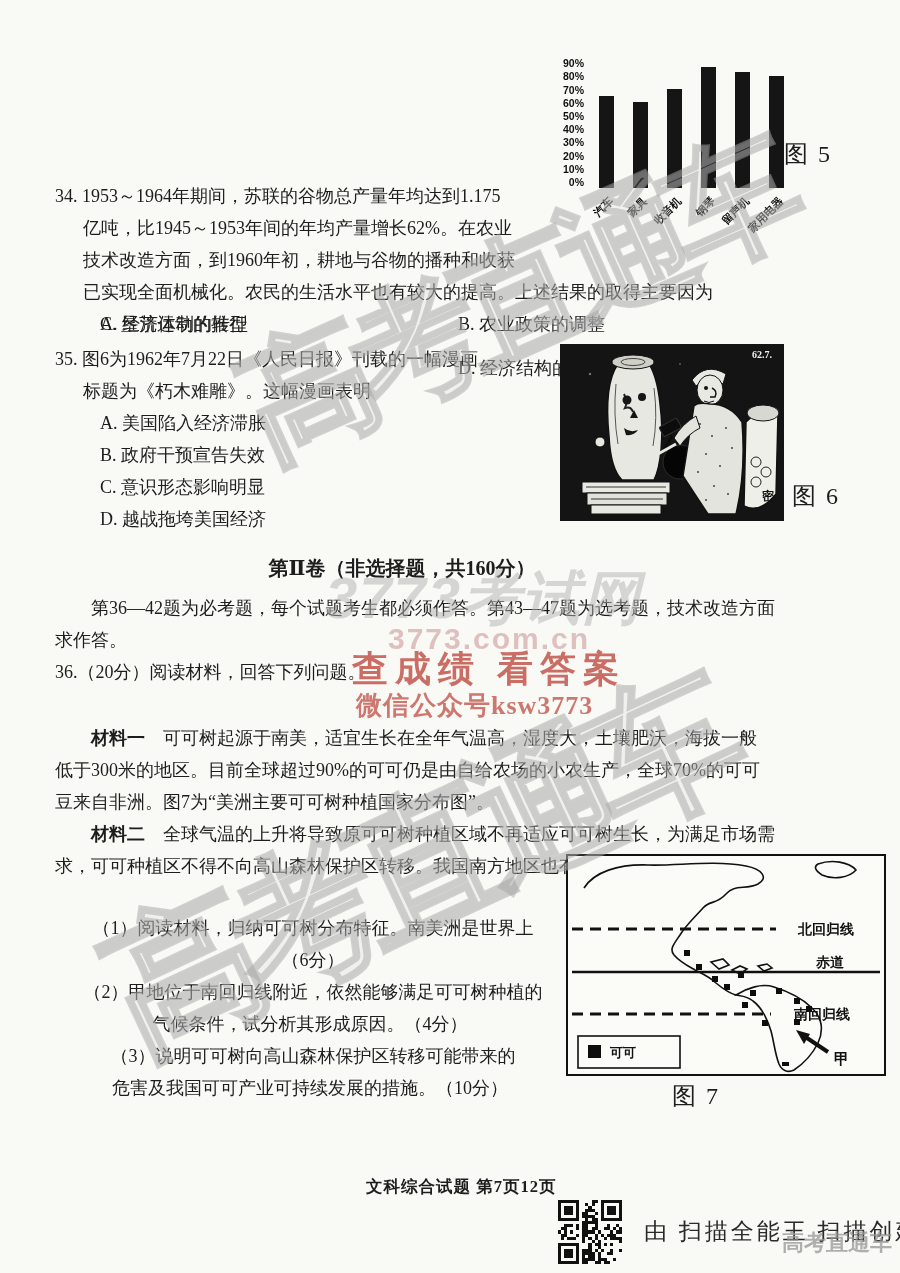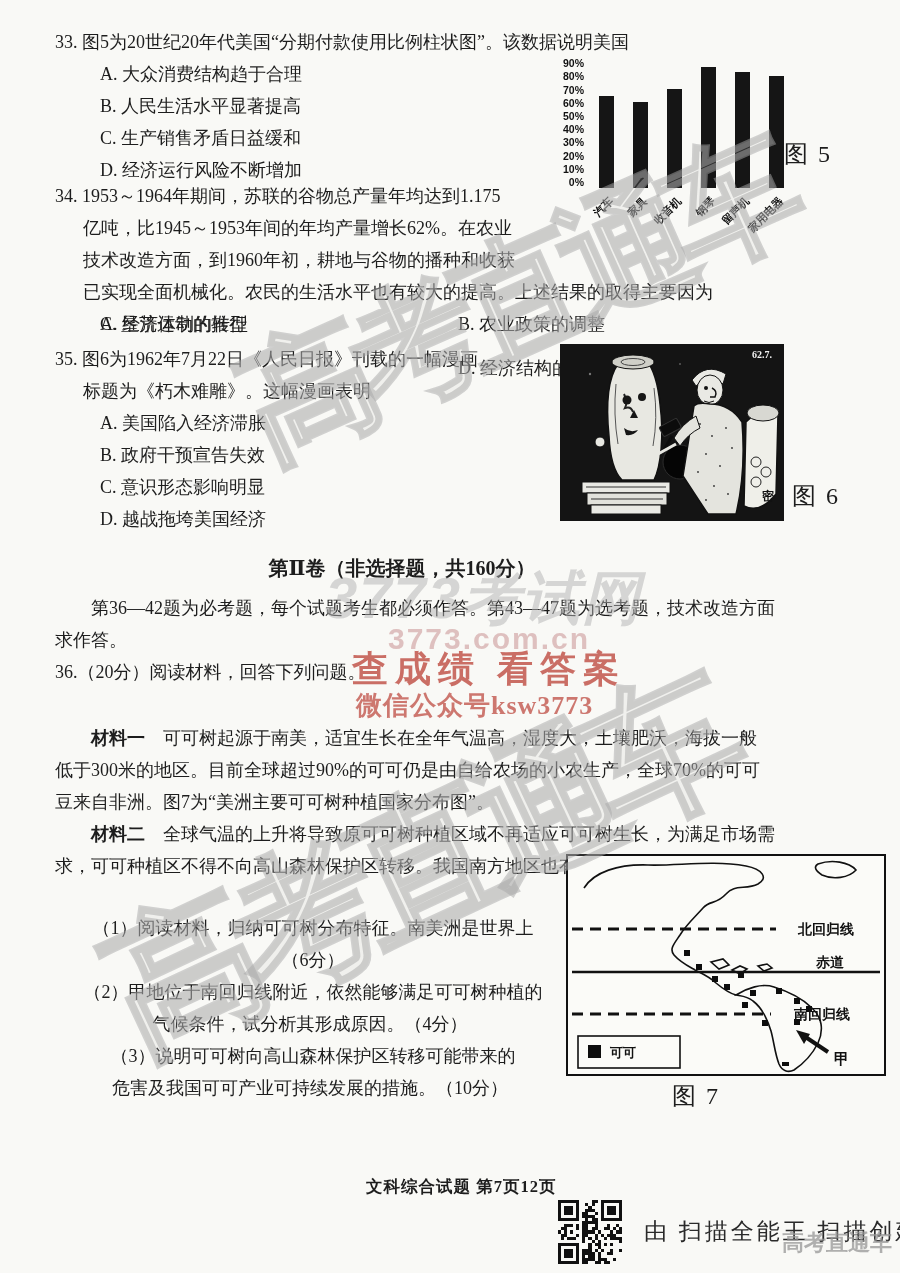--- a/index.html
+++ b/index.html
@@ -49,27 +49,20 @@
 <div class="page">
 
   <div class="wm wm-top">高考直通车</div>
   <div class="wm wm-bottom">高考直通车</div>
   <div class="wm3773">3773考试网</div>
   <div class="wmurl">3773.com.cn</div>
   <div class="wmred1">查成绩 看答案</div>
   <div class="wmred2">微信公众号ksw3773</div>
   <div class="wm-br">高考直通车</div>
 
-  <div class="abs" style="left:55px;top:26px;width:810px;">
-    <div class="line">33. 图5为20世纪20年代美国“分期付款使用比例柱状图”。该数据说明美国</div>
-    <div class="line opt">A. 大众消费结构趋于合理</div>
-    <div class="line opt">B. 人民生活水平显著提高</div>
-    <div class="line opt">C. 生产销售矛盾日益缓和</div>
-    <div class="line opt">D. 经济运行风险不断增加</div>
-  </div>
 
   <div class="fig5">
     <div class="fig5-inner">
       <div class="fig5-y">
           <div class="ytick" style="top: 1.2px;">90%</div>
           <div class="ytick" style="top: 14.4px;">80%</div>
           <div class="ytick" style="top: 27.6px;">70%</div>
           <div class="ytick" style="top: 40.8px;">60%</div>
           <div class="ytick" style="top: 54px;">50%</div>
           <div class="ytick" style="top: 67.2px;">40%</div>

